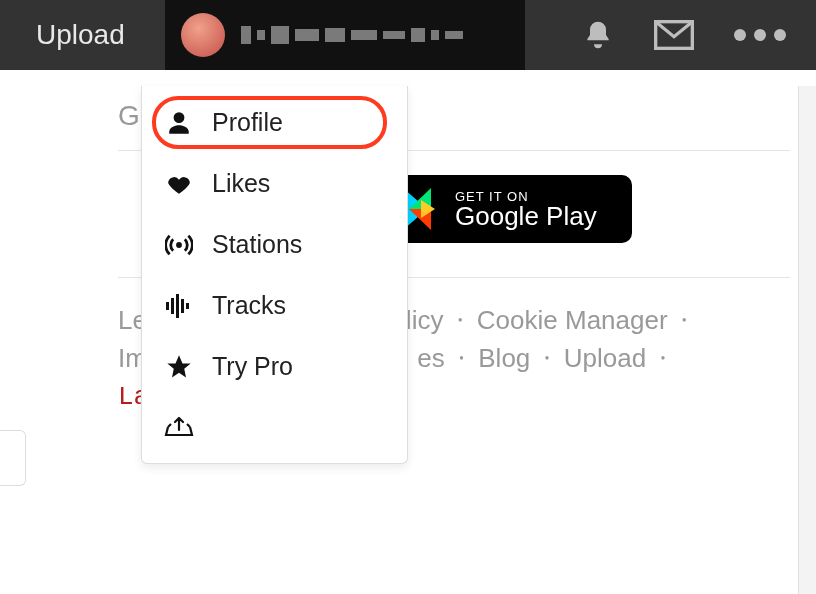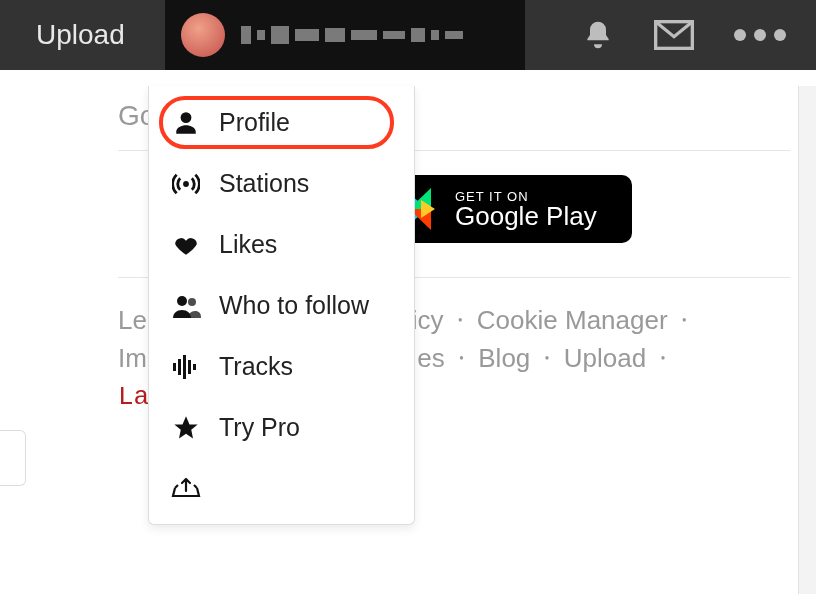--- a/index.html
+++ b/index.html
@@ -119,21 +119,21 @@
   .footer-links {
     color:#999; font-size:26px; line-height:1.45; width: 670px;
   }
   .footer-links span { white-space:nowrap; }
   .sep { color:#999; margin:0 6px; }
   .lang-link { color:#b91c1c;font-family:Liberation Mono, monospace; }
 
   
   .dropdown {
     position: absolute;
-    left: 148px;
+    left: 141px;
     top: 86px;
     width: 267px;
     background: #fff;
     border: 1px solid #ddd;
     border-top: none;
     border-radius: 0 0 6px 6px;
     box-shadow: 0 4px 10px rgba(0,0,0,0.08);
     z-index: 10;
     padding: 6px 0 8px;
   }
@@ -258,49 +258,38 @@
     <span class="mi-icon">
       <svg width="26" height="26" viewBox="0 0 24 24" fill="currentColor">
           <path d="M12 12a5 5 0 1 0-5-5 5 5 0 0 0 5 5zm0 2c-4 0-9 2-9 6v2h18v-2c0-4-5-6-9-6z"></path>
         </svg>
     </span>
     <span>Profile</span>
   </div>
 
   <div class="menu-item">
     <span class="mi-icon">
+      <svg width="26" height="26" viewBox="0 0 24 24" fill="currentColor">
+          <path d="M12 21s-8-5.3-10-10a5.5 5.5 0 0 1 10-3 5.5 5.5 0 0 1 10 3c-2 4.7-10 10-10 10z"></path>
+        </svg>
+    </span>
+    <span>Likes</span>
+  </div>
+
+  <div class="menu-item">
+    <span class="mi-icon">
       <svg width="28" height="24" viewBox="0 0 24 20" fill="none" stroke="currentColor" stroke-width="2.4">
         <circle cx="12" cy="10" r="2.5" fill="currentColor" stroke="none"></circle>
         <path d="M7 5a7 7 0 0 0 0 10M17 5a7 7 0 0 1 0 10"></path>
         <path d="M4 2a11 11 0 0 0 0 16M20 2a11 11 0 0 1 0 16"></path>
       </svg>
     </span>
     <span>Stations</span>
   </div>
 
-  <div class="menu-item">
-    <span class="mi-icon">
-      <svg width="26" height="26" viewBox="0 0 24 24" fill="currentColor">
-          <path d="M12 21s-8-5.3-10-10a5.5 5.5 0 0 1 10-3 5.5 5.5 0 0 1 10 3c-2 4.7-10 10-10 10z"></path>
-        </svg>
-    </span>
-    <span>Likes</span>
-  </div>
-
-  <div class="menu-item">
-    <span class="mi-icon">
-      <svg width="30" height="26" viewBox="0 0 30 24" fill="currentColor">
-        <circle cx="11" cy="7" r="5"></circle>
-          <path d="M2 24c0-5 4-8 9-8s9 3 9 8z"></path>
-        <circle cx="21" cy="8" r="4" opacity="0.75"></circle>
-          <path opacity="0.75" d="M17 24c0-4 3-7 7-7s6 2 6 7z"></path>
-      </svg>
-    </span>
-    <span>Who to follow</span>
-  </div>
 
   <div class="menu-item">
     <span class="mi-icon">
       <svg width="28" height="26" viewBox="0 0 28 26" fill="currentColor">
         <rect x="1" y="9" width="3" height="8"></rect>
         <rect x="6" y="5" width="3" height="16"></rect>
         <rect x="11" y="1" width="3" height="24"></rect>
         <rect x="16" y="6" width="3" height="14"></rect>
         <rect x="21" y="10" width="3" height="6"></rect>
       </svg>

